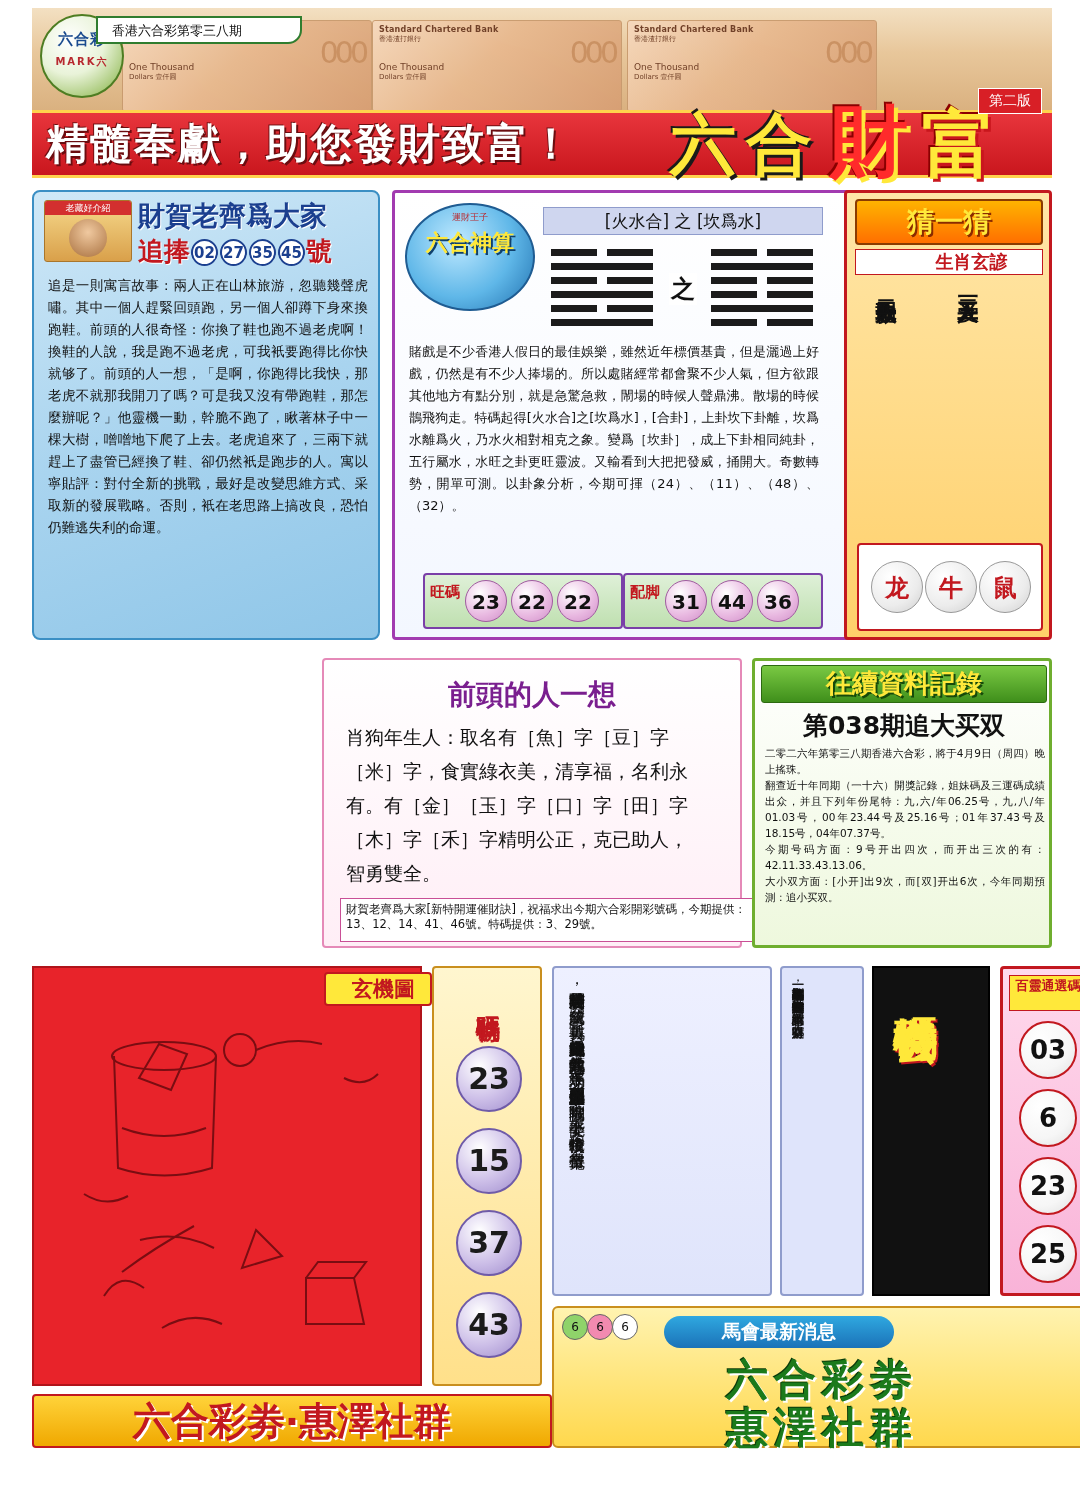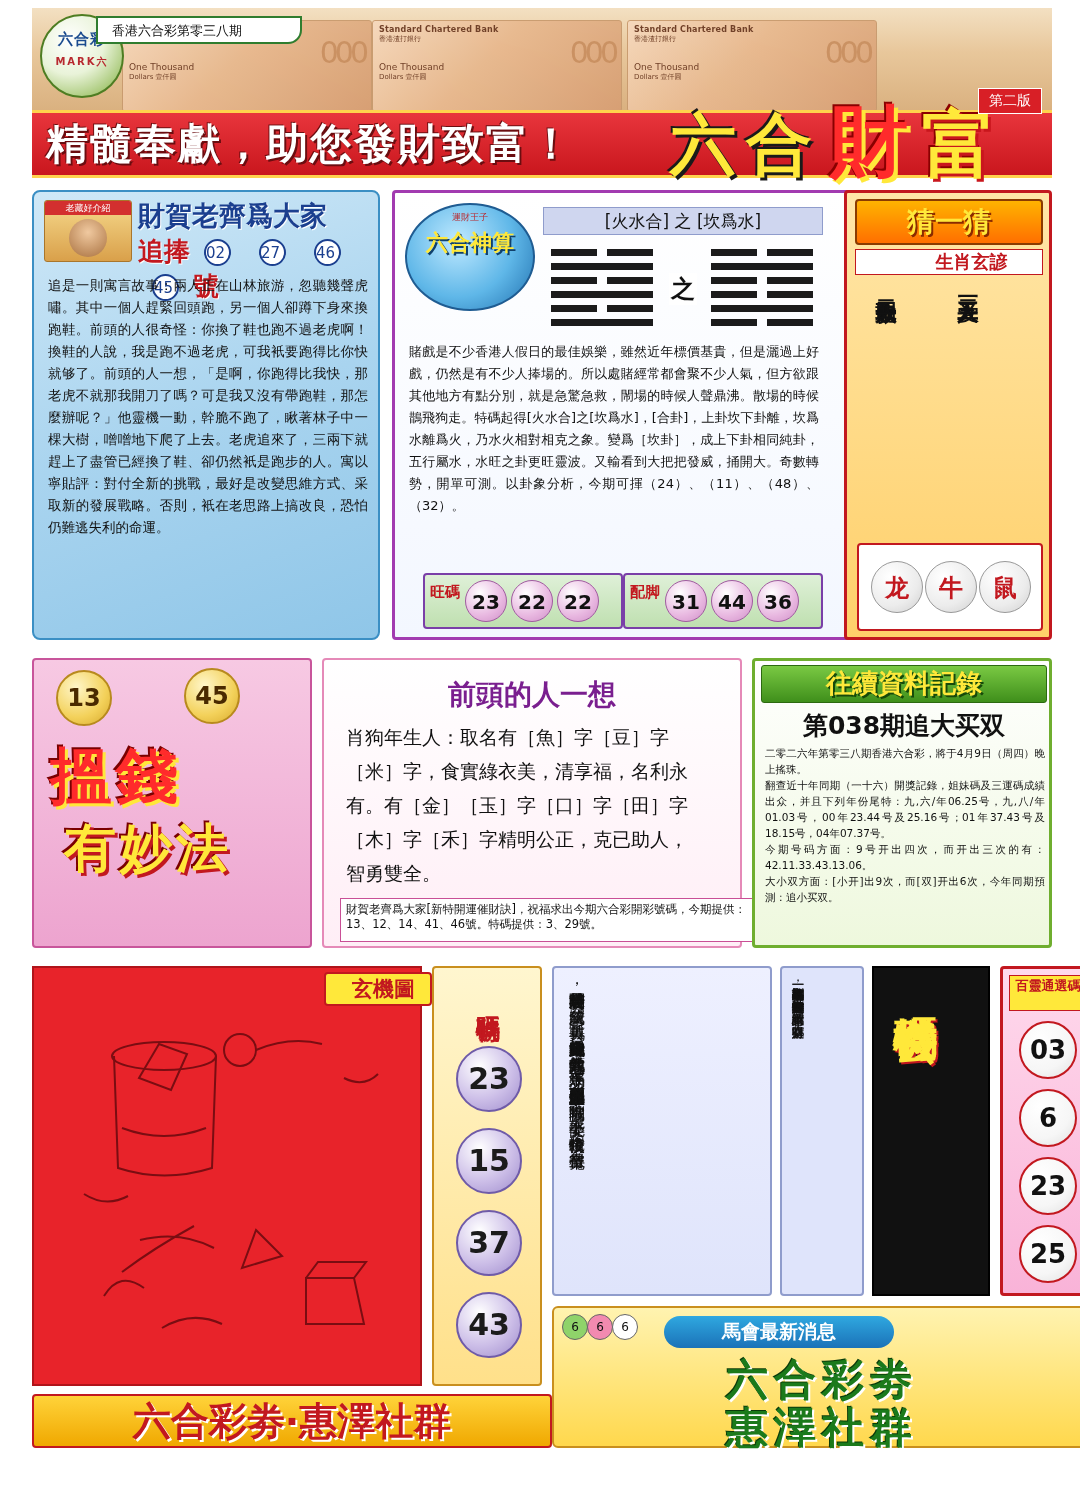--- a/index.html
+++ b/index.html
@@ -54,22 +54,22 @@
     border:2px solid #3b8fc4;border-radius:8px;box-sizing:border-box;}
   .author{position:absolute;left:10px;top:8px;width:86px;height:60px;
     background:linear-gradient(180deg,#f6d98c,#d9a04a);border:1px solid #a9762c;border-radius:3px;overflow:hidden;}
   .author .cap{position:absolute;left:0;top:0;width:86px;height:14px;background:#d32f2f;color:#fff;font-size:9px;text-align:center;line-height:14px;}
   .author .face{position:absolute;left:24px;top:18px;width:38px;height:38px;border-radius:50%;
     background:radial-gradient(circle at 50% 35%,#f0c9a0,#a9713f);}
   .p-left h2{position:absolute;left:104px;top:6px;margin:0;font-size:27px;color:#1b3f8f;
     font-weight:bold;text-shadow:1px 1px 0 #fff;}
   .chase{position:absolute;left:104px;top:42px;font-size:26px;color:#c2181f;font-weight:bold;text-shadow:1px 1px 0 #fff;}
   .ball-s{display:inline-block;width:27px;height:27px;border-radius:50%;
-    border:2px solid #1b3f8f;background:#fff;color:#1b3f8f;font-size:15px;font-weight:normal;
-    text-align:left;line-height:25px;margin:0 14px;vertical-align:middle;box-sizing:border-box;}
+    border:2px solid #1b3f8f;background:#fff;color:#1b3f8f;font-size:15px;font-weight:bold;
+    text-align:center;line-height:25px;margin:0 1px;vertical-align:middle;box-sizing:border-box;}
   .p-left .body{position:absolute;left:14px;top:82px;width:320px;height:356px;
     font-size:13.5px;line-height:22px;color:#111;text-align:justify;}
 
   .p-mid{position:absolute;left:360px;top:0;width:480px;height:450px;
     background:linear-gradient(180deg,#ffffff,#f3f7ff);
     border:3px solid #a23bb0;border-radius:4px;box-sizing:border-box;}
   .gua-logo{position:absolute;left:10px;top:10px;width:130px;height:108px;border-radius:50%;
     background:radial-gradient(circle at 40% 35%,#bfe9ff 0%,#5fb7e8 55%,#1f6fae 100%);
     border:2px solid #1f5c92;box-sizing:border-box;text-align:center;}
   .gua-logo .t{position:absolute;left:0;right:0;top:6px;font-size:9px;color:#b8292f;}
@@ -231,21 +231,21 @@
 
   <div class="r1">
 
     <div class="p-left">
       <div class="author">
         <div class="cap">老藏好介紹</div>
         <div class="face"></div>
       </div>
       <h2>財賀老齊爲大家</h2>
       <div class="chase">
-        <span>追捧</span><span class="ball-s">02</span><span class="ball-s">27</span><span class="ball-s">46</span><span class="ball-s">45</span><span>號</span>
+        <span>追捧</span><span class="ball-s">02</span><span class="ball-s">27</span><span class="ball-s">35</span><span class="ball-s">45</span><span>號</span>
       </div>
       <div class="body">追是一則寓言故事：兩人正在山林旅游，忽聽幾聲虎嘯。其中一個人趕緊回頭跑，另一個人卻蹲下身來換跑鞋。前頭的人很奇怪：你換了鞋也跑不過老虎啊！換鞋的人說，我是跑不過老虎，可我衹要跑得比你快就够了。前頭的人一想，「是啊，你跑得比我快，那老虎不就那我開刀了嗎？可是我又沒有帶跑鞋，那怎麼辦呢？」他靈機一動，幹脆不跑了，瞅著林子中一棵大樹，噌噌地下爬了上去。老虎追來了，三兩下就趕上了盡管已經換了鞋、卻仍然衹是跑步的人。寓以寧貼評：對付全新的挑戰，最好是改變思維方式、采取新的發展戰略。否則，衹在老思路上搞改良，恐怕仍難逃失利的命運。</div>
     </div>
 
     <div class="p-mid">
       <div class="gua-logo">
         <div class="t">運財王子</div>
         <div class="m">六合神算</div>
       </div>
       <div class="gua-title">[火水合] 之 [坎爲水]</div>
@@ -301,26 +301,20 @@
       <div class="zodiac">
         <span class="zball" style="left:12px;">龙</span>
         <span class="zball" style="left:66px;">牛</span>
         <span class="zball" style="left:120px;">鼠</span>
       </div>
     </div>
   </div>
 
   <div class="r2">
 
-    <div class="m-left">
-      <span class="coin" style="left:22px;top:10px;">13</span>
-      <span class="coin" style="left:150px;top:8px;">45</span>
-      <div class="big1">搵錢</div>
-      <div class="big2">有妙法</div>
-    </div>
 
     <div class="m-mid">
       <h3>前頭的人一想</h3>
       <div class="body">
         <div>肖狗年生人：取名有［魚］字［豆］字</div>
         <div>［米］字，食實綠衣美，清享福，名利永</div>
         <div>有。有［金］［玉］字［口］字［田］字</div>
         <div>［木］字［禾］字精明公正，克已助人，</div>
         <div>智勇雙全。</div>
       </div>

